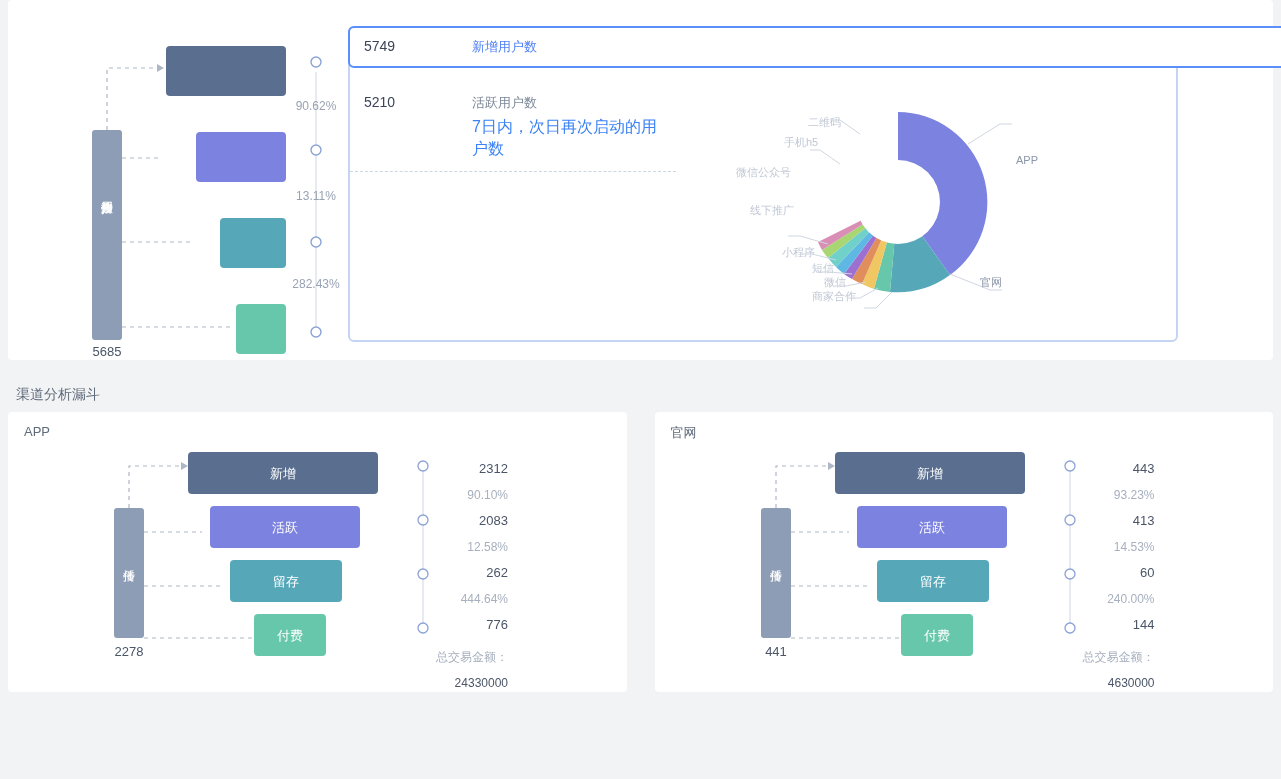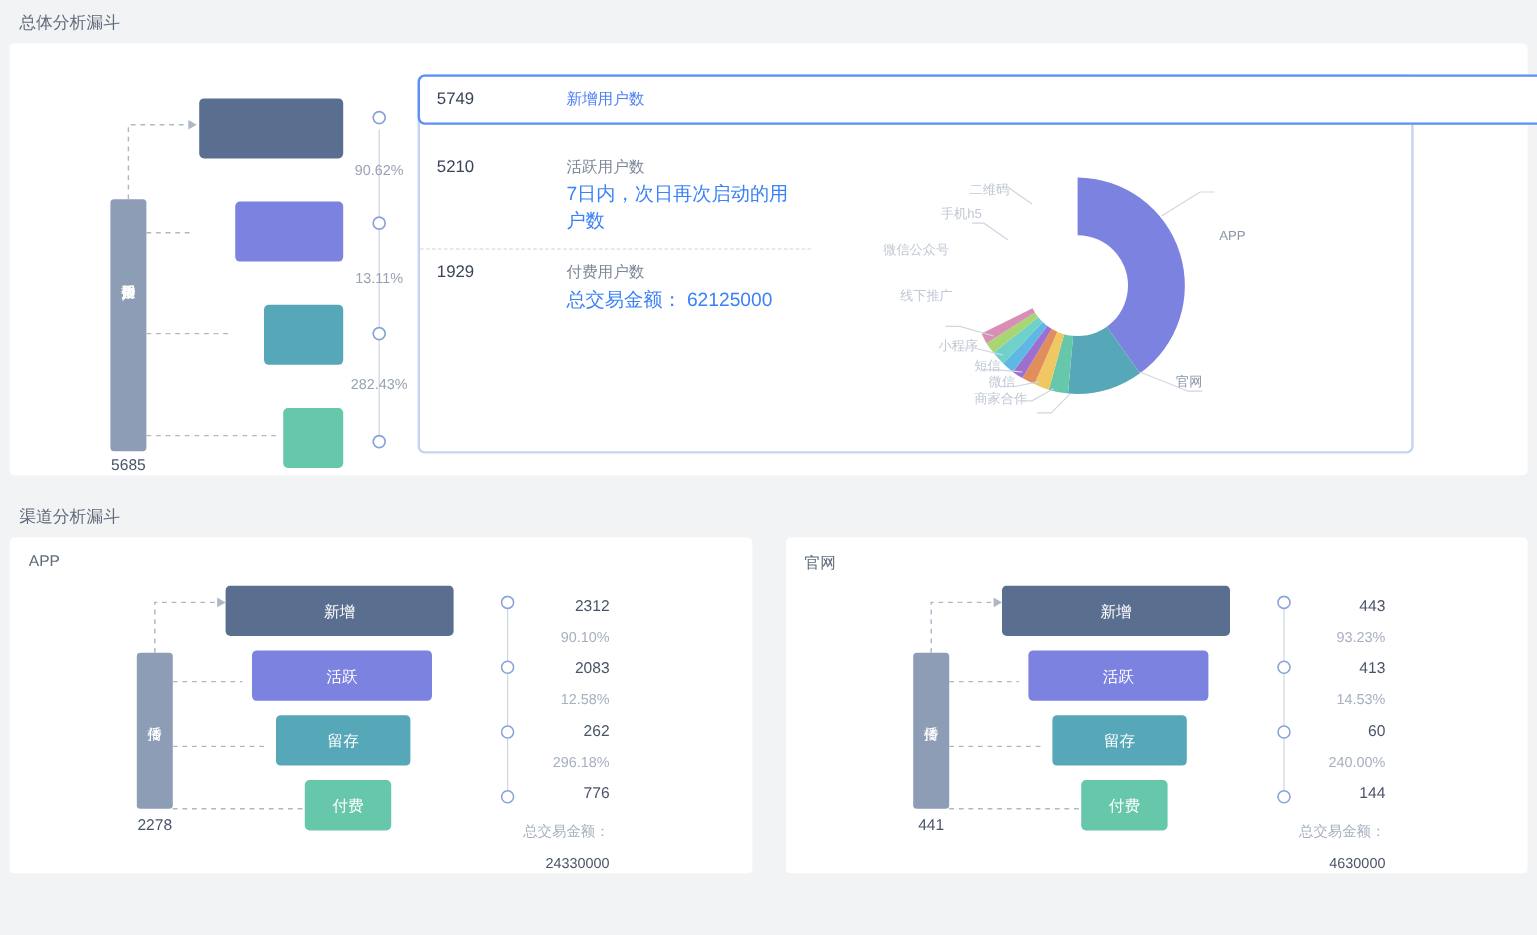--- a/index.html
+++ b/index.html
@@ -28,21 +28,20 @@
   .mini-svg{position:absolute;left:60px;top:40px;}
   .mini-vals{position:absolute;left:428px;top:44px;font-size:13px;color:#4a5568;line-height:26px;text-align:right;}
   .mini-vals .pct{color:#a7b0bf;font-size:12px;}
   .mini-foot{color:#a7b0bf;font-size:12px;margin-top:6px;}
   .mini-foot b{color:#4a5568;font-weight:normal;display:block;}
 </style>
 </head>
 <body>
 <div class="page">
 
-<div class="section-title">总体分析漏斗</div>
 <div class="card top-card">
 
   <svg class="tot-svg" width="320" height="340">
 
     <rect x="60" y="108" width="30" height="210" rx="3" fill="#8d9db5"></rect>
     <text x="75" y="170" text-anchor="middle" fill="#fff" font-size="12" writing-mode="tb">传播用户数</text>
     <text x="75" y="334" text-anchor="middle" fill="#4a5568" font-size="13">5685</text>
 
     <path d="M75 108 L75 46 L130 46" stroke="#aeb7c6" stroke-width="1.2" stroke-dasharray="4 4" fill="none"></path>
     <path d="M125 42 L132 46 L125 50 Z" fill="#aeb7c6"></path>
@@ -73,27 +72,20 @@
         <div class="di-title active">新增用户数</div>
       </div>
     </div>
 
     <div class="detail-list" style="top:56px;position:absolute;">
       <div class="detail-item">
         <div class="di-left">5210</div>
         <div class="di-right">
           <div class="di-title">活跃用户数</div>
           <div class="di-sub">7日内，次日再次启动的用户数</div>
-        </div>
-      </div>
-      <div class="detail-item" style="border-bottom:none;">
-        <div class="di-left">1929</div>
-        <div class="di-right">
-          <div class="di-title">付费用户数</div>
-          <div class="di-sub">总交易金额：  62125000</div>
         </div>
       </div>
     </div>
 
     <div class="pie-wrap">
       <div class="pie-title">各渠道占比</div>
       <svg class="pie-svg" width="470" height="270">
         <g transform="translate(198,138)">
 
           <path d="M0 0 L0 -90 A90 90 0 0 1 52 73 Z" fill="#7c82e0"></path>
@@ -167,21 +159,21 @@
         <circle cx="7" cy="6" r="5" fill="#fff" stroke="#8aa2d6" stroke-width="1.3"></circle>
         <circle cx="7" cy="60" r="5" fill="#fff" stroke="#8aa2d6" stroke-width="1.3"></circle>
         <circle cx="7" cy="114" r="5" fill="#fff" stroke="#8aa2d6" stroke-width="1.3"></circle>
         <circle cx="7" cy="168" r="5" fill="#fff" stroke="#8aa2d6" stroke-width="1.3"></circle>
       </svg>
       <div>2312</div>
       <div class="pct">90.10%</div>
       <div>2083</div>
       <div class="pct">12.58%</div>
       <div>262</div>
-      <div class="pct">296.18%</div>
+      <div class="pct">444.64%</div>
       <div>776</div>
       <div class="mini-foot">
         <span>总交易金额：</span>
         <b>24330000</b>
       </div>
     </div>
   </div>
 
   <div class="chan-card">
     <div class="chan-title">官网</div>

